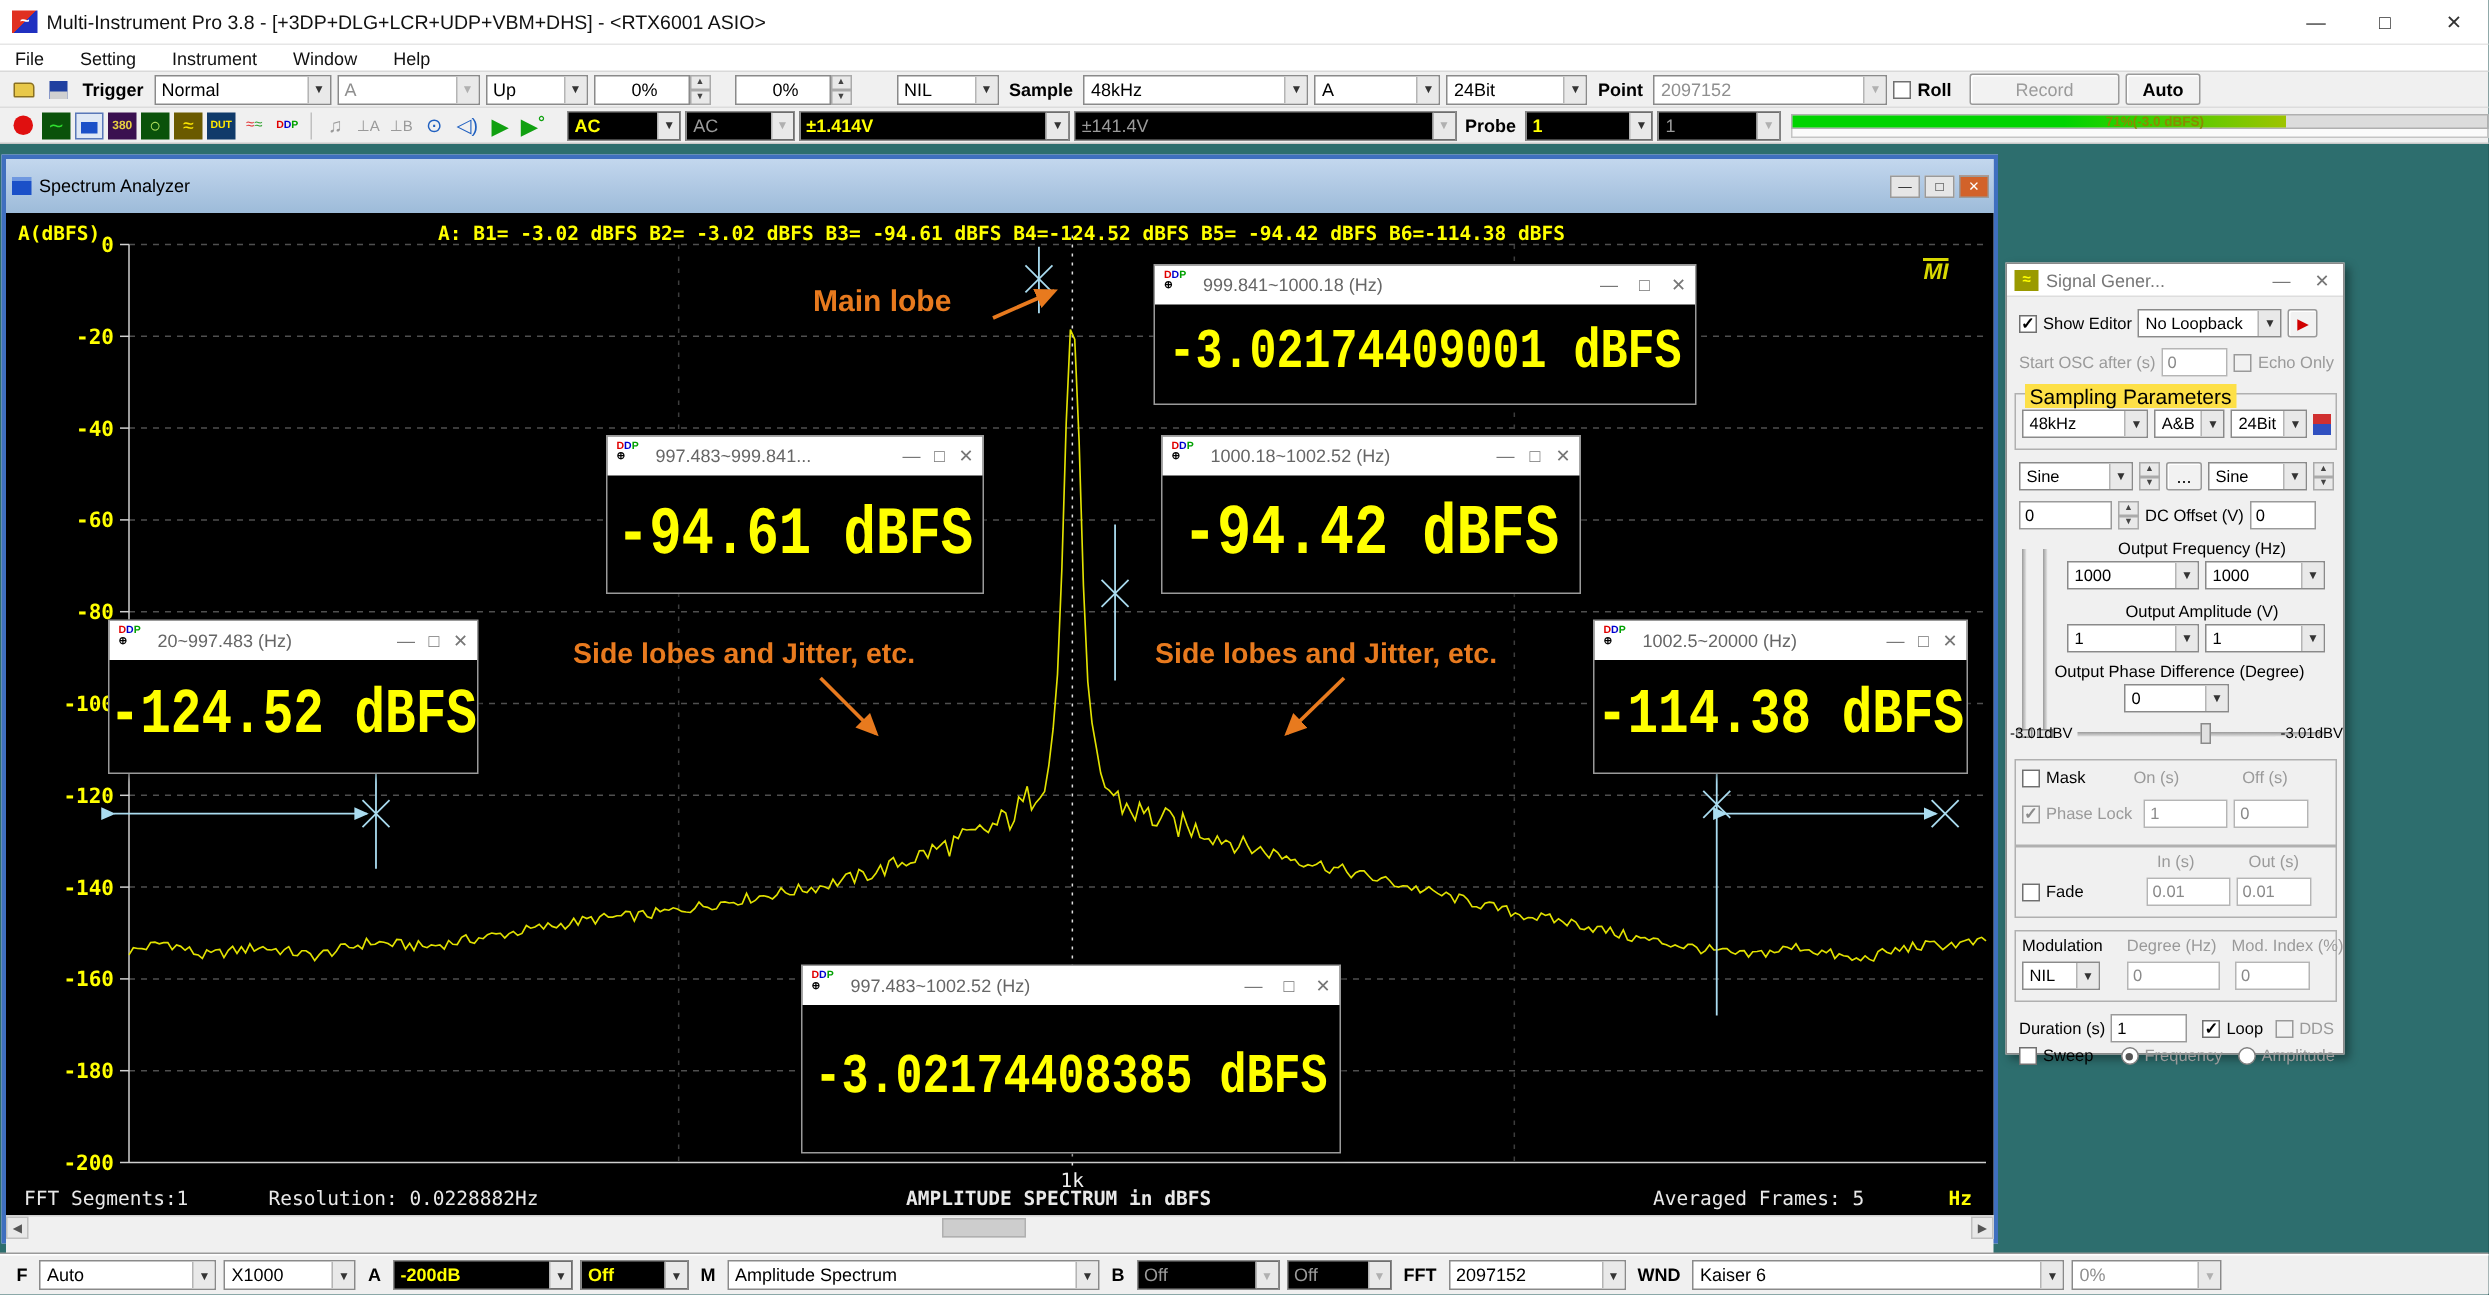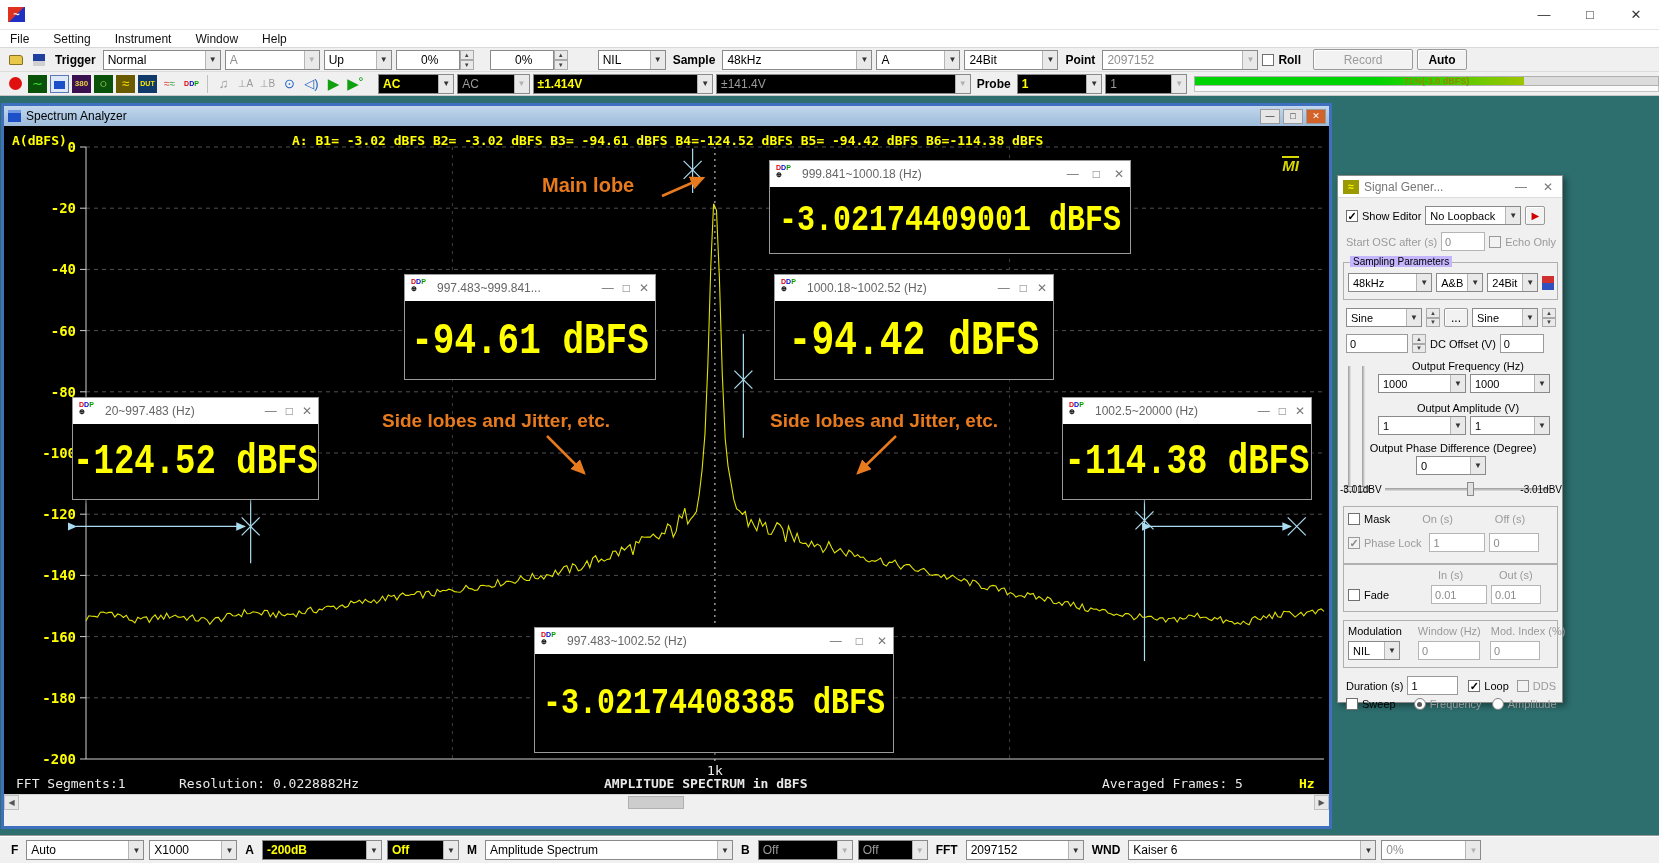--- a/index.html
+++ b/index.html
@@ -53,21 +53,21 @@
   #meter-fill { position:absolute; left:0; top:0; bottom:0; width:71%;
                 background:linear-gradient(to right,#00d400 55%,#9ec400 100%); }
   #meter-text { position:absolute; left:0; right:0; top:-1px; text-align:center; font-size:9px;
                 color:#8a8a00; font-weight:bold;padding-left:20px; }
   #meter2 { height:6px; background:#fafafa; border:1px solid #c4c4c4; border-top:none; }
 
   
   #mdi { position:absolute; left:0; top:96px; width:1659px; height:767px; background:#2d6e6e; }
   #specwin { position:absolute; left:1px; top:7px; width:1331px; height:726px;
              border:3px solid #3f6fbf; background:#f0f0f0; }
-  #spec-titlebar { height:20px; background:linear-gradient(#c3d7ee,#9dbbd9); display:flex; align-items:center;
+  #spec-titlebar { height:36px; background:linear-gradient(#c3d7ee,#9dbbd9); display:flex; align-items:center;
                    padding-left:4px; font-size:12px; color:#000; }
   #spec-title-icon { width:13px; height:12px; margin-right:5px;
                      background:linear-gradient(to top,#1b50c8 75%,#6f98e0 75%); }
   .minibtns { margin-left:auto; display:flex; gap:3px; padding-right:3px; }
   .minibtn { width:20px; height:15px; background:#e6e6e6; border:1px solid #9a9a9a; font-size:9px;
              display:flex; align-items:center; justify-content:center; color:#222; }
   .minibtn.close { background:#d2622a; color:#fff; }
 
   #chart { position:relative; width:1325px; height:668px; background:#000; overflow:hidden; }
   #plot { position:absolute; left:0; top:0; }
@@ -113,31 +113,32 @@
              text-align:center; font-weight:bold; }
   #sg-title { color:#777; font-size:12px; }
   .sg-row { position:absolute; display:flex; align-items:center; gap:4px; }
   .sg-lab { font-size:11px; color:#000; white-space:nowrap; }
   .sg-lab.gray { color:#9a9a9a; }
   .sg-field { height:19px; background:#fff; border:1px solid #9a9a9a; font-size:11px; padding:0 3px;
               display:flex; align-items:center; }
   .sg-field.dis { color:#8a8a8a; border-color:#b5b5b5; }
   .sg-combo { height:19px; }
   .groupbox { position:absolute; border:1px solid #b0b0b0; }
-  .legend { position:absolute; top:-7px; left:6px; background:#c4b5fd; padding:0 3px; font-size:10px; }
+  .legend { position:absolute; top:-7px; left:6px; background:#fde047; padding:0 3px; font-size:14px; }
   .slider-track { height:3px; background:linear-gradient(#9a9a9a,#e0e0e0); flex:1; }
   .slider-thumb { width:7px; height:14px; background:#e0e0e0; border:1px solid #8a8a8a; position:relative; top:0; }
   .vslider { position:absolute; width:3px; background:linear-gradient(to right,#9a9a9a,#e8e8e8); }
   .vthumb { position:absolute; width:11px; height:6px; background:#e0e0e0; border:1px solid #8a8a8a; left:-4px; bottom:-2px; }
 </style>
 </head>
 <body>
 
 <div id="titlebar">
   <div id="app-icon">~</div>
+  <div id="app-title">Multi-Instrument Pro 3.8  -  [+3DP+DLG+LCR+UDP+VBM+DHS]  -  &lt;RTX6001 ASIO&gt;</div>
   <div class="winbtns">
     <div class="winbtn">―</div>
     <div class="winbtn">□</div>
     <div class="winbtn">✕</div>
   </div>
 </div>
 
 <div id="menubar">
   <span>File</span>
   <span>Setting</span>
@@ -608,21 +609,21 @@
         <span class="cb"></span>
         <span class="sg-lab">Fade</span>
         <div class="sg-field dis" style="width:56px;margin-left:38px">0.01</div>
         <div class="sg-field dis" style="width:50px">0.01</div>
       </div>
     </div>
 
     <div class="groupbox" style="left:5px;top:444px;width:215px;height:48px">
       <div class="sg-row" style="left:4px;top:4px;width:206px">
         <span class="sg-lab">Modulation</span>
-        <span class="sg-lab gray" style="margin-left:12px">Window (Hz)</span>
+        <span class="sg-lab gray" style="margin-left:12px">Degree (Hz)</span>
         <span class="sg-lab gray" style="margin-left:6px">Mod. Index (%)</span>
       </div>
       <div class="sg-row" style="left:4px;top:20px;width:206px">
         <div class="combo sg-combo" style="width:52px">
             <span style="font-size:11px">NIL</span>
             <span class="arr">▼</span>
           </div>
         <div class="sg-field dis" style="width:62px;margin-left:14px">0</div>
         <div class="sg-field dis" style="width:50px;margin-left:6px">0</div>
       </div>

